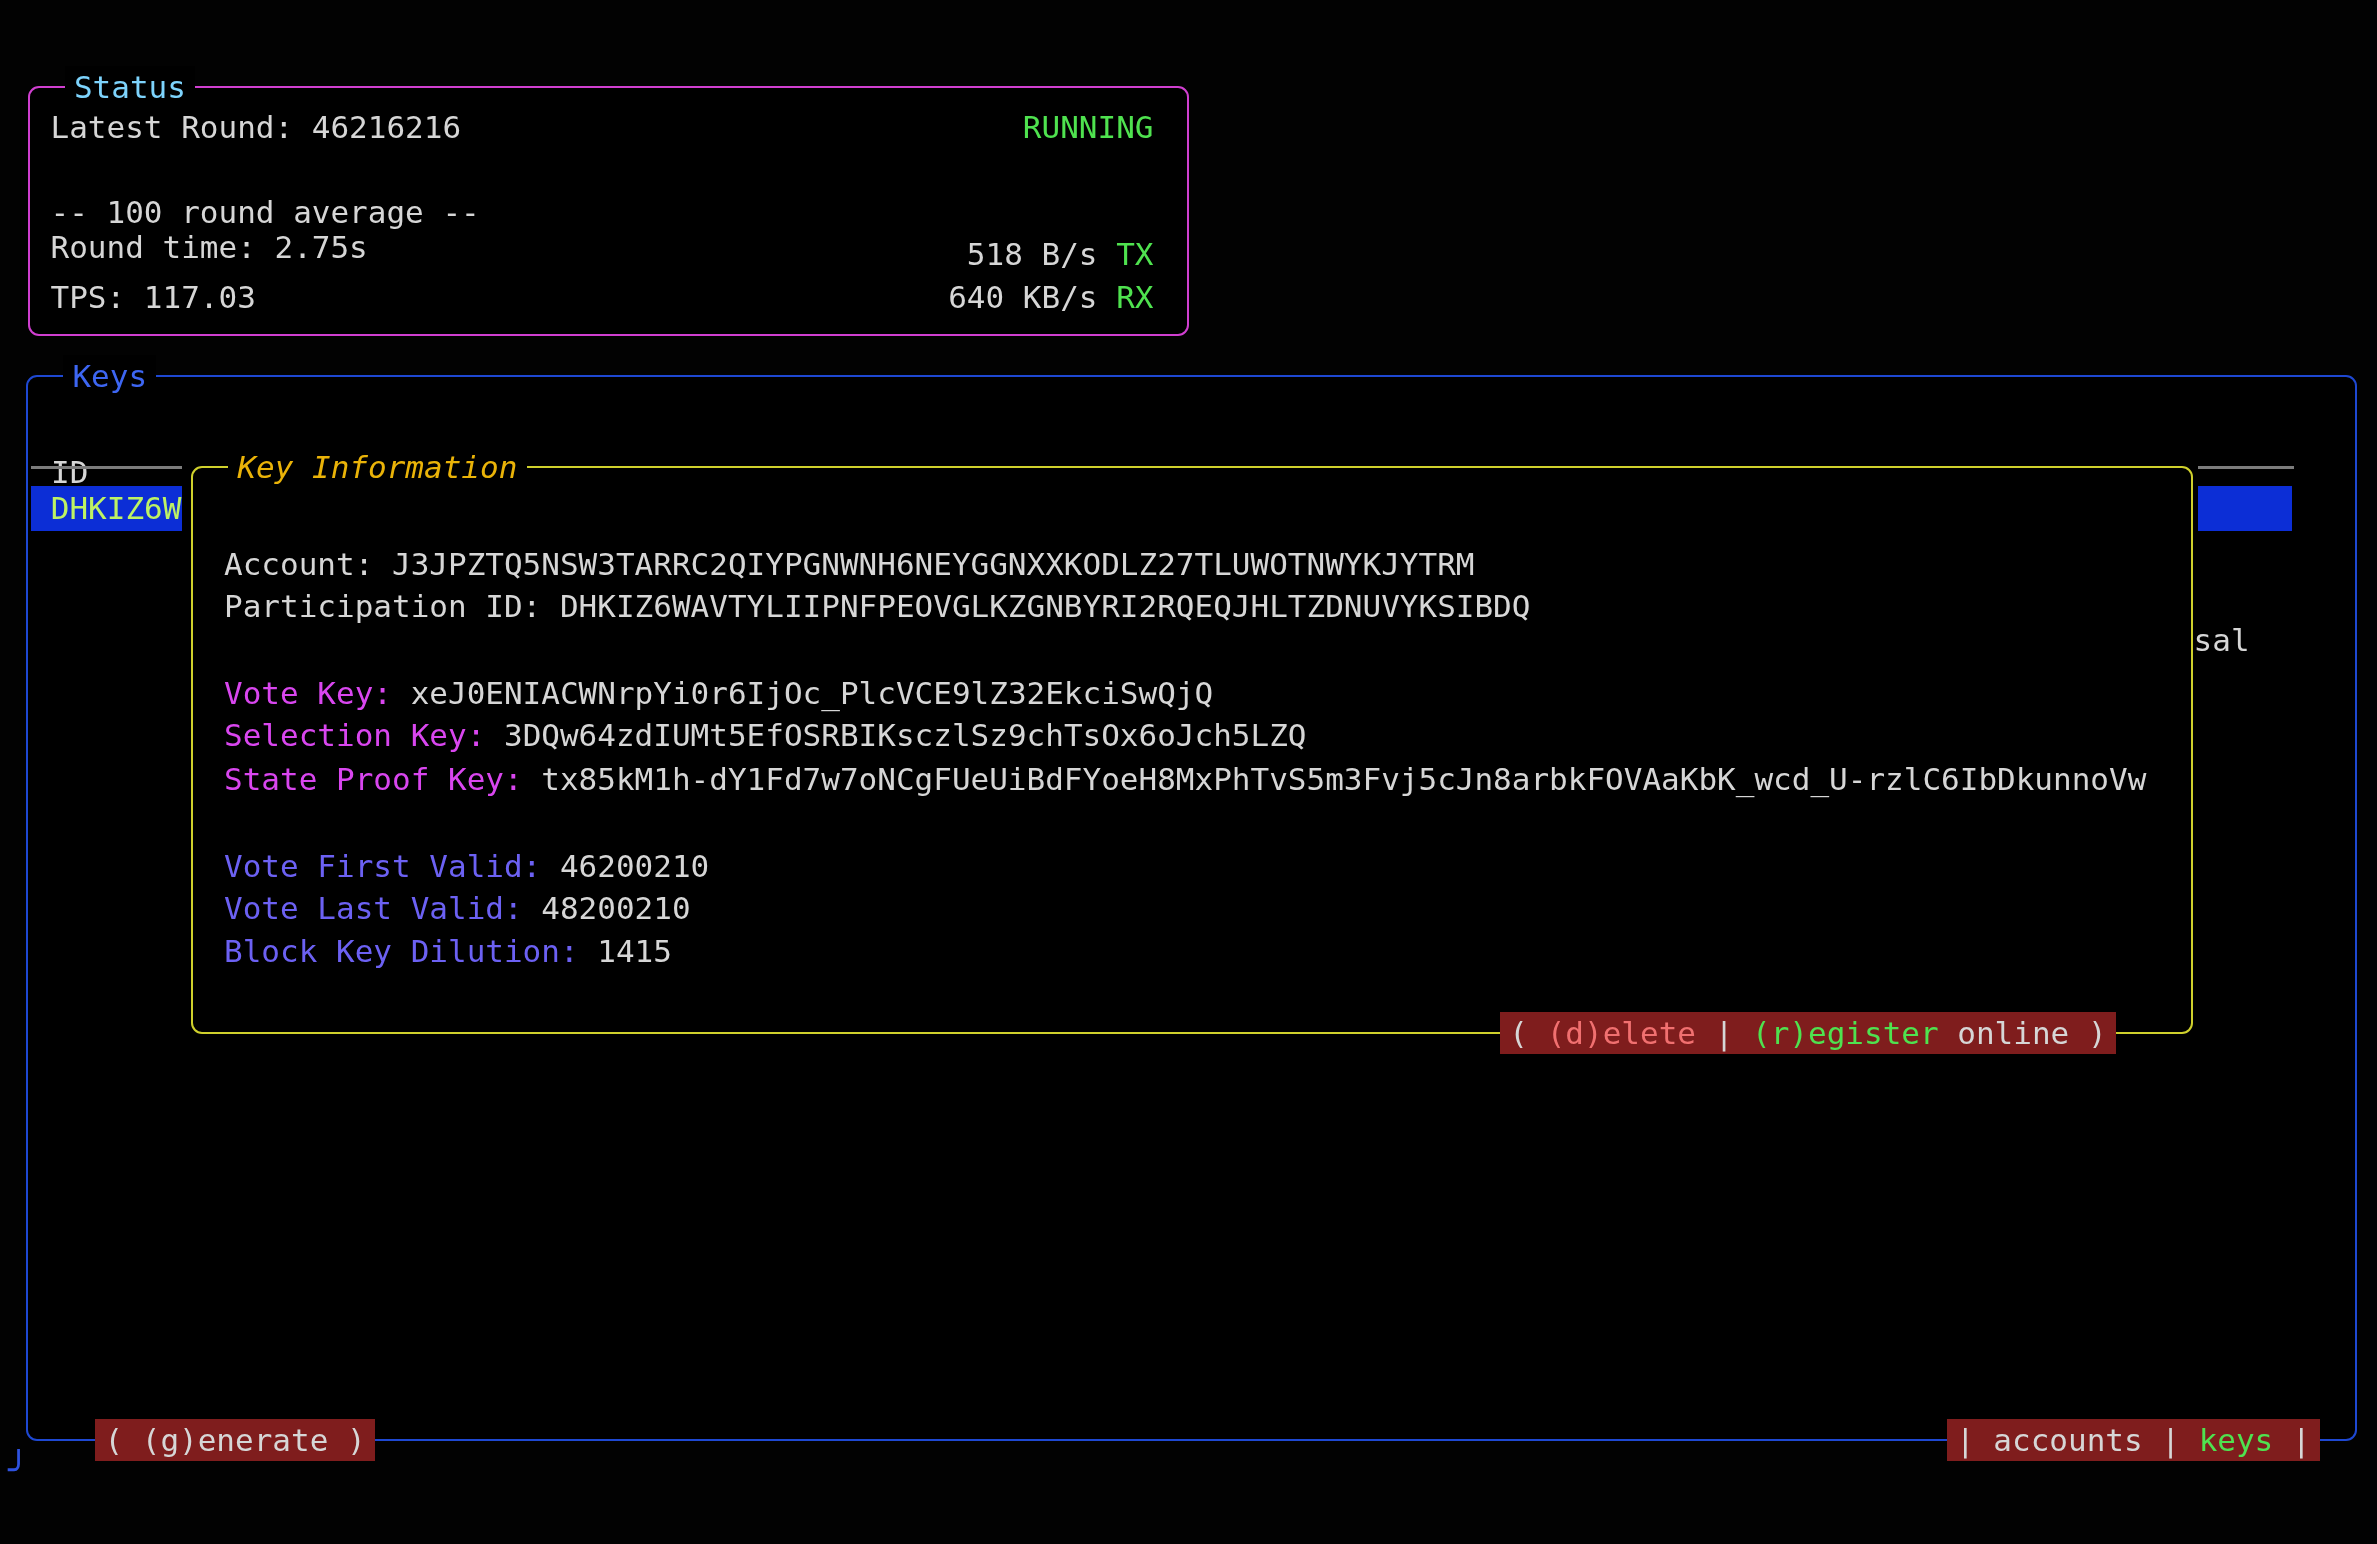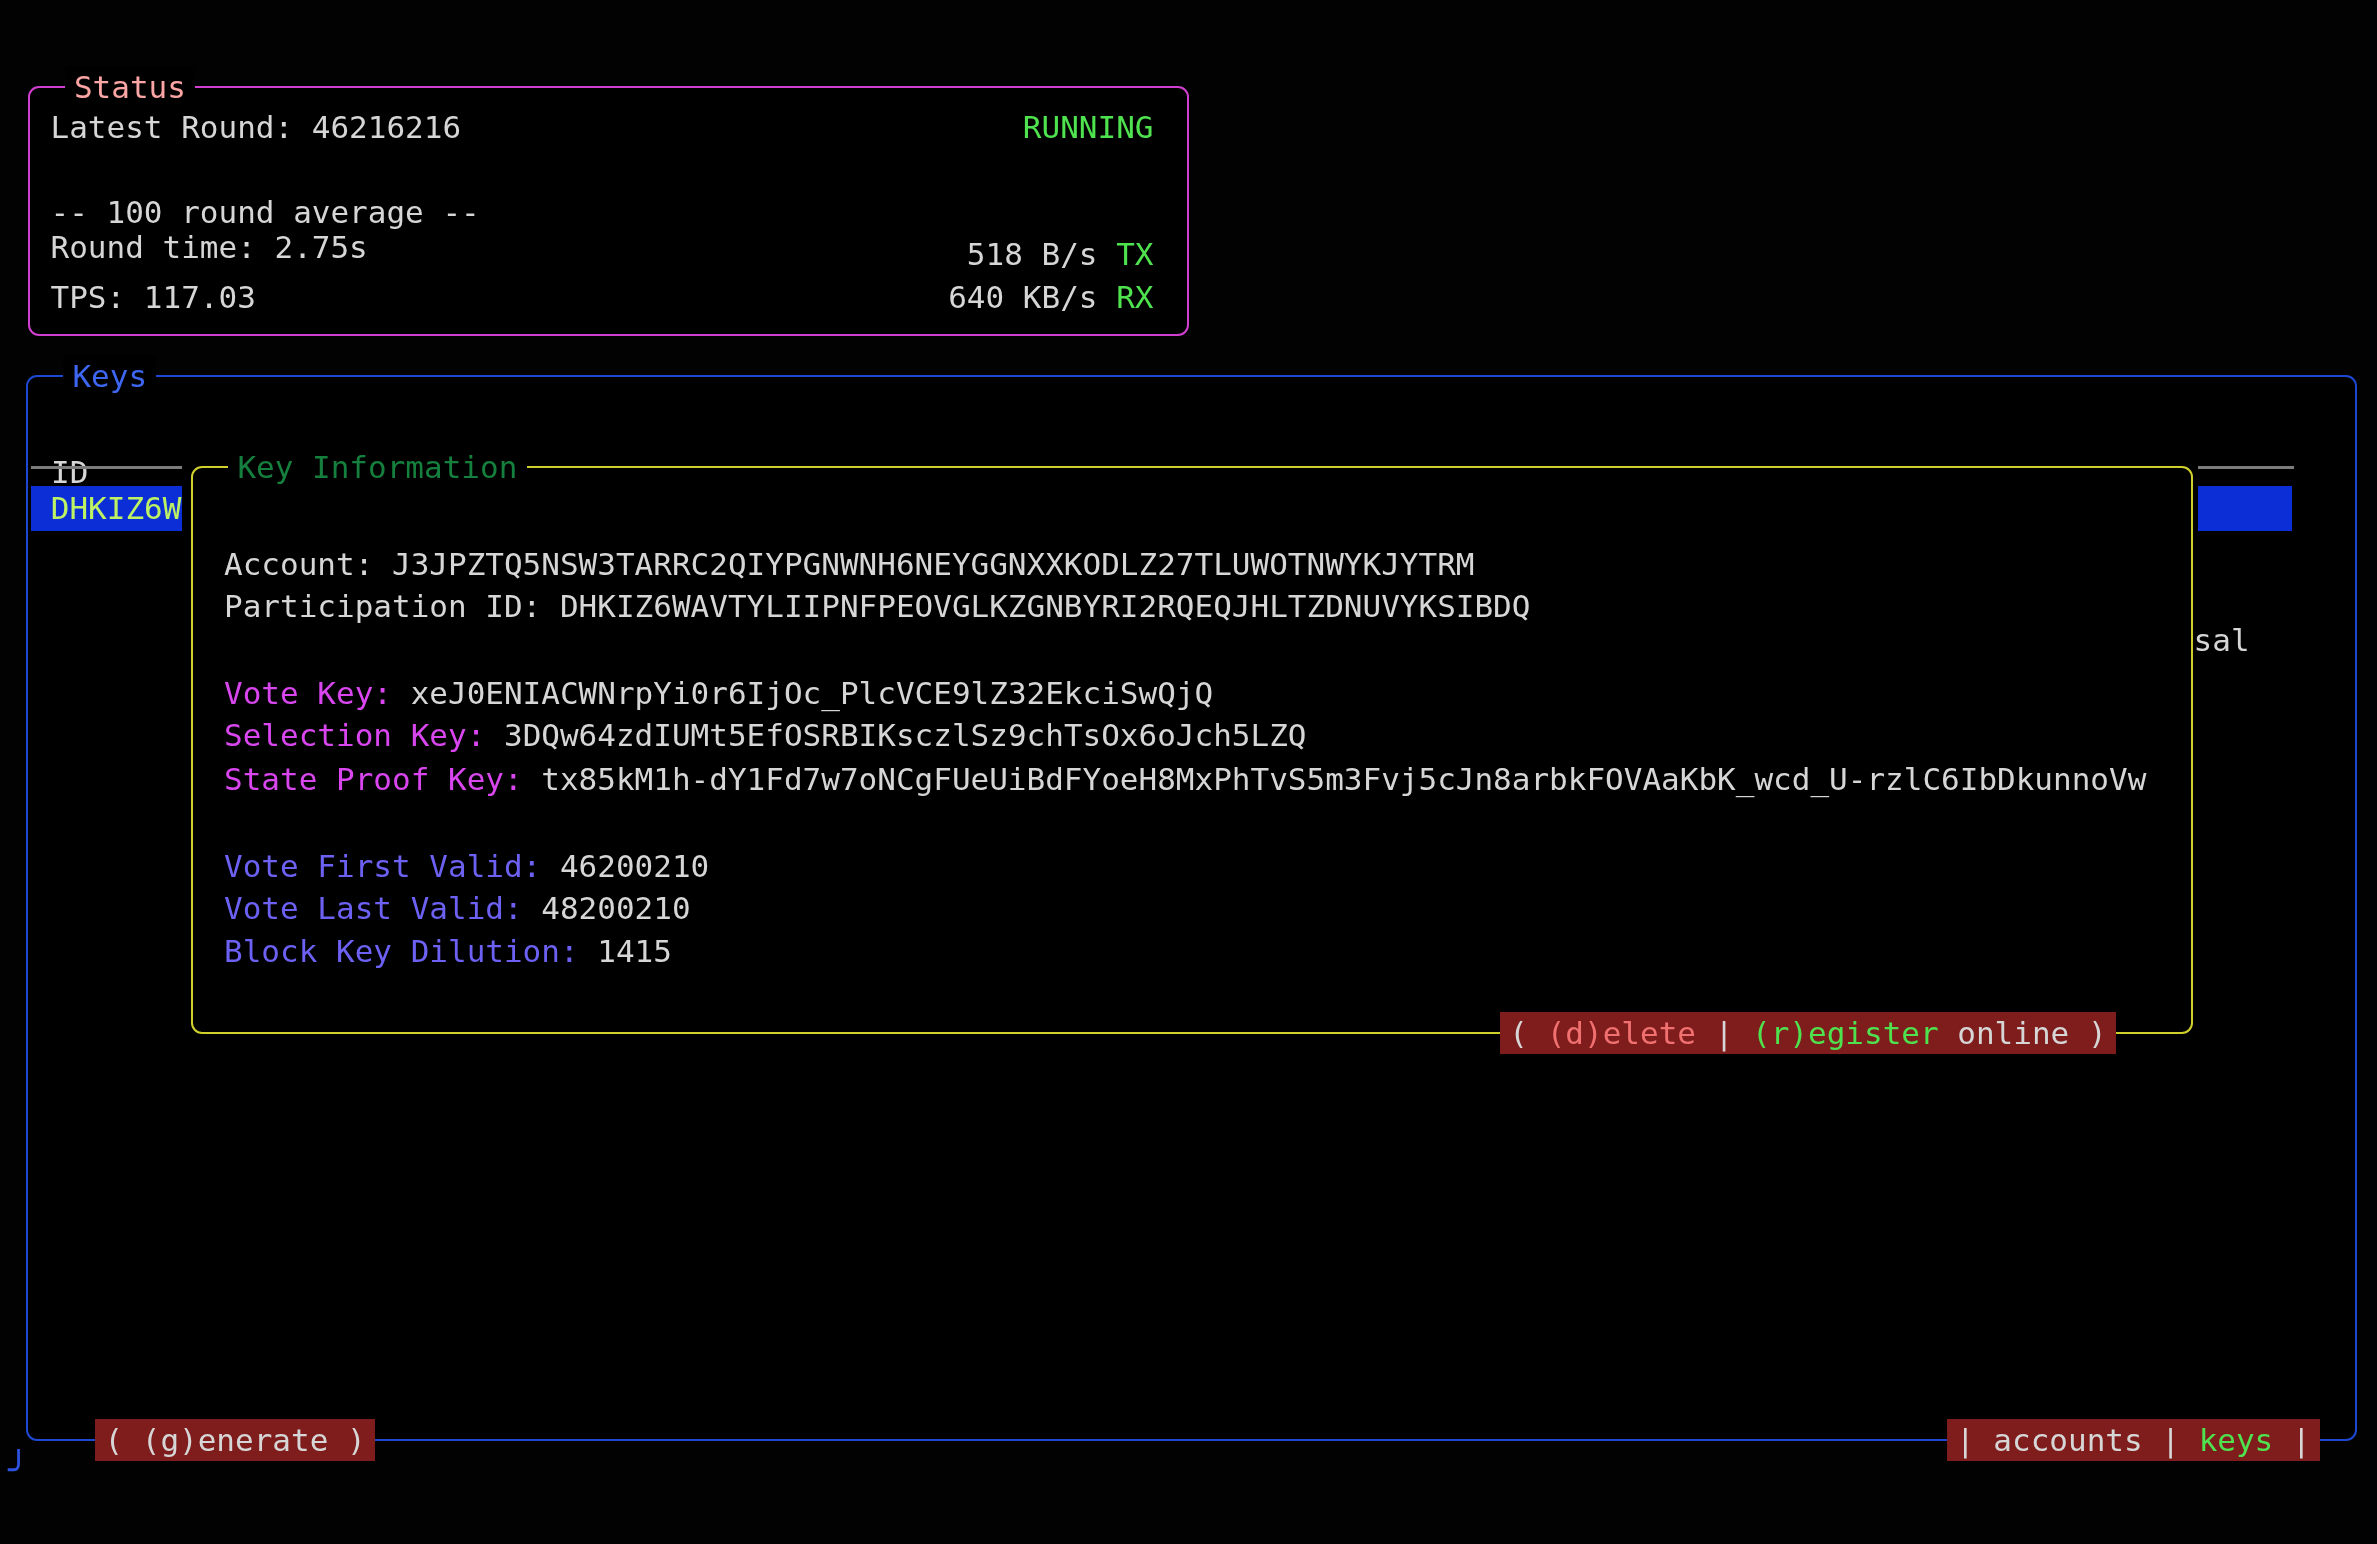--- a/index.html
+++ b/index.html
@@ -9,23 +9,23 @@
     overflow:hidden;
   }
   .box { position:absolute; border:2.4px solid; border-radius:11px; background:#000; box-sizing:border-box; }
   .box.magenta { border-color:#d03fd0; }
   .box.blue    { border-color:#1e48d2; }
   .box.yellow  { border-color:#cfd02c; }
   .box-label {
     position:absolute; top:-22px; line-height:42px; background:#000; padding:0 9.4px;
     white-space:pre;
   }
-  .box-label.magenta { color:#fca5a5; }
+  .box-label.magenta { color:#7dd3fc; }
   .box-label.blue    { color:#3d66f2; }
-  .box-label.yellow  { color:#15803d; }
+  .box-label.yellow  { color:#eab308;font-style:italic; }
   .line { position:absolute; height:42px; line-height:42px; white-space:pre; }
   .line.right { }
   .green  { color:#4fe24f; }
   .red    { color:#f17070; }
   .yellow-t { color:#d946ef; }
   .violet { color:#6c61f3; }
   .cream  { color:#bef264; }
   .hdr-cell { position:absolute; white-space:pre; }
   .sep-seg { position:absolute; height:3.1px; background:#7c7c7c; }
   .sel-seg { position:absolute; height:45px; background:#0c2ed6; line-height:45px; white-space:pre; }

